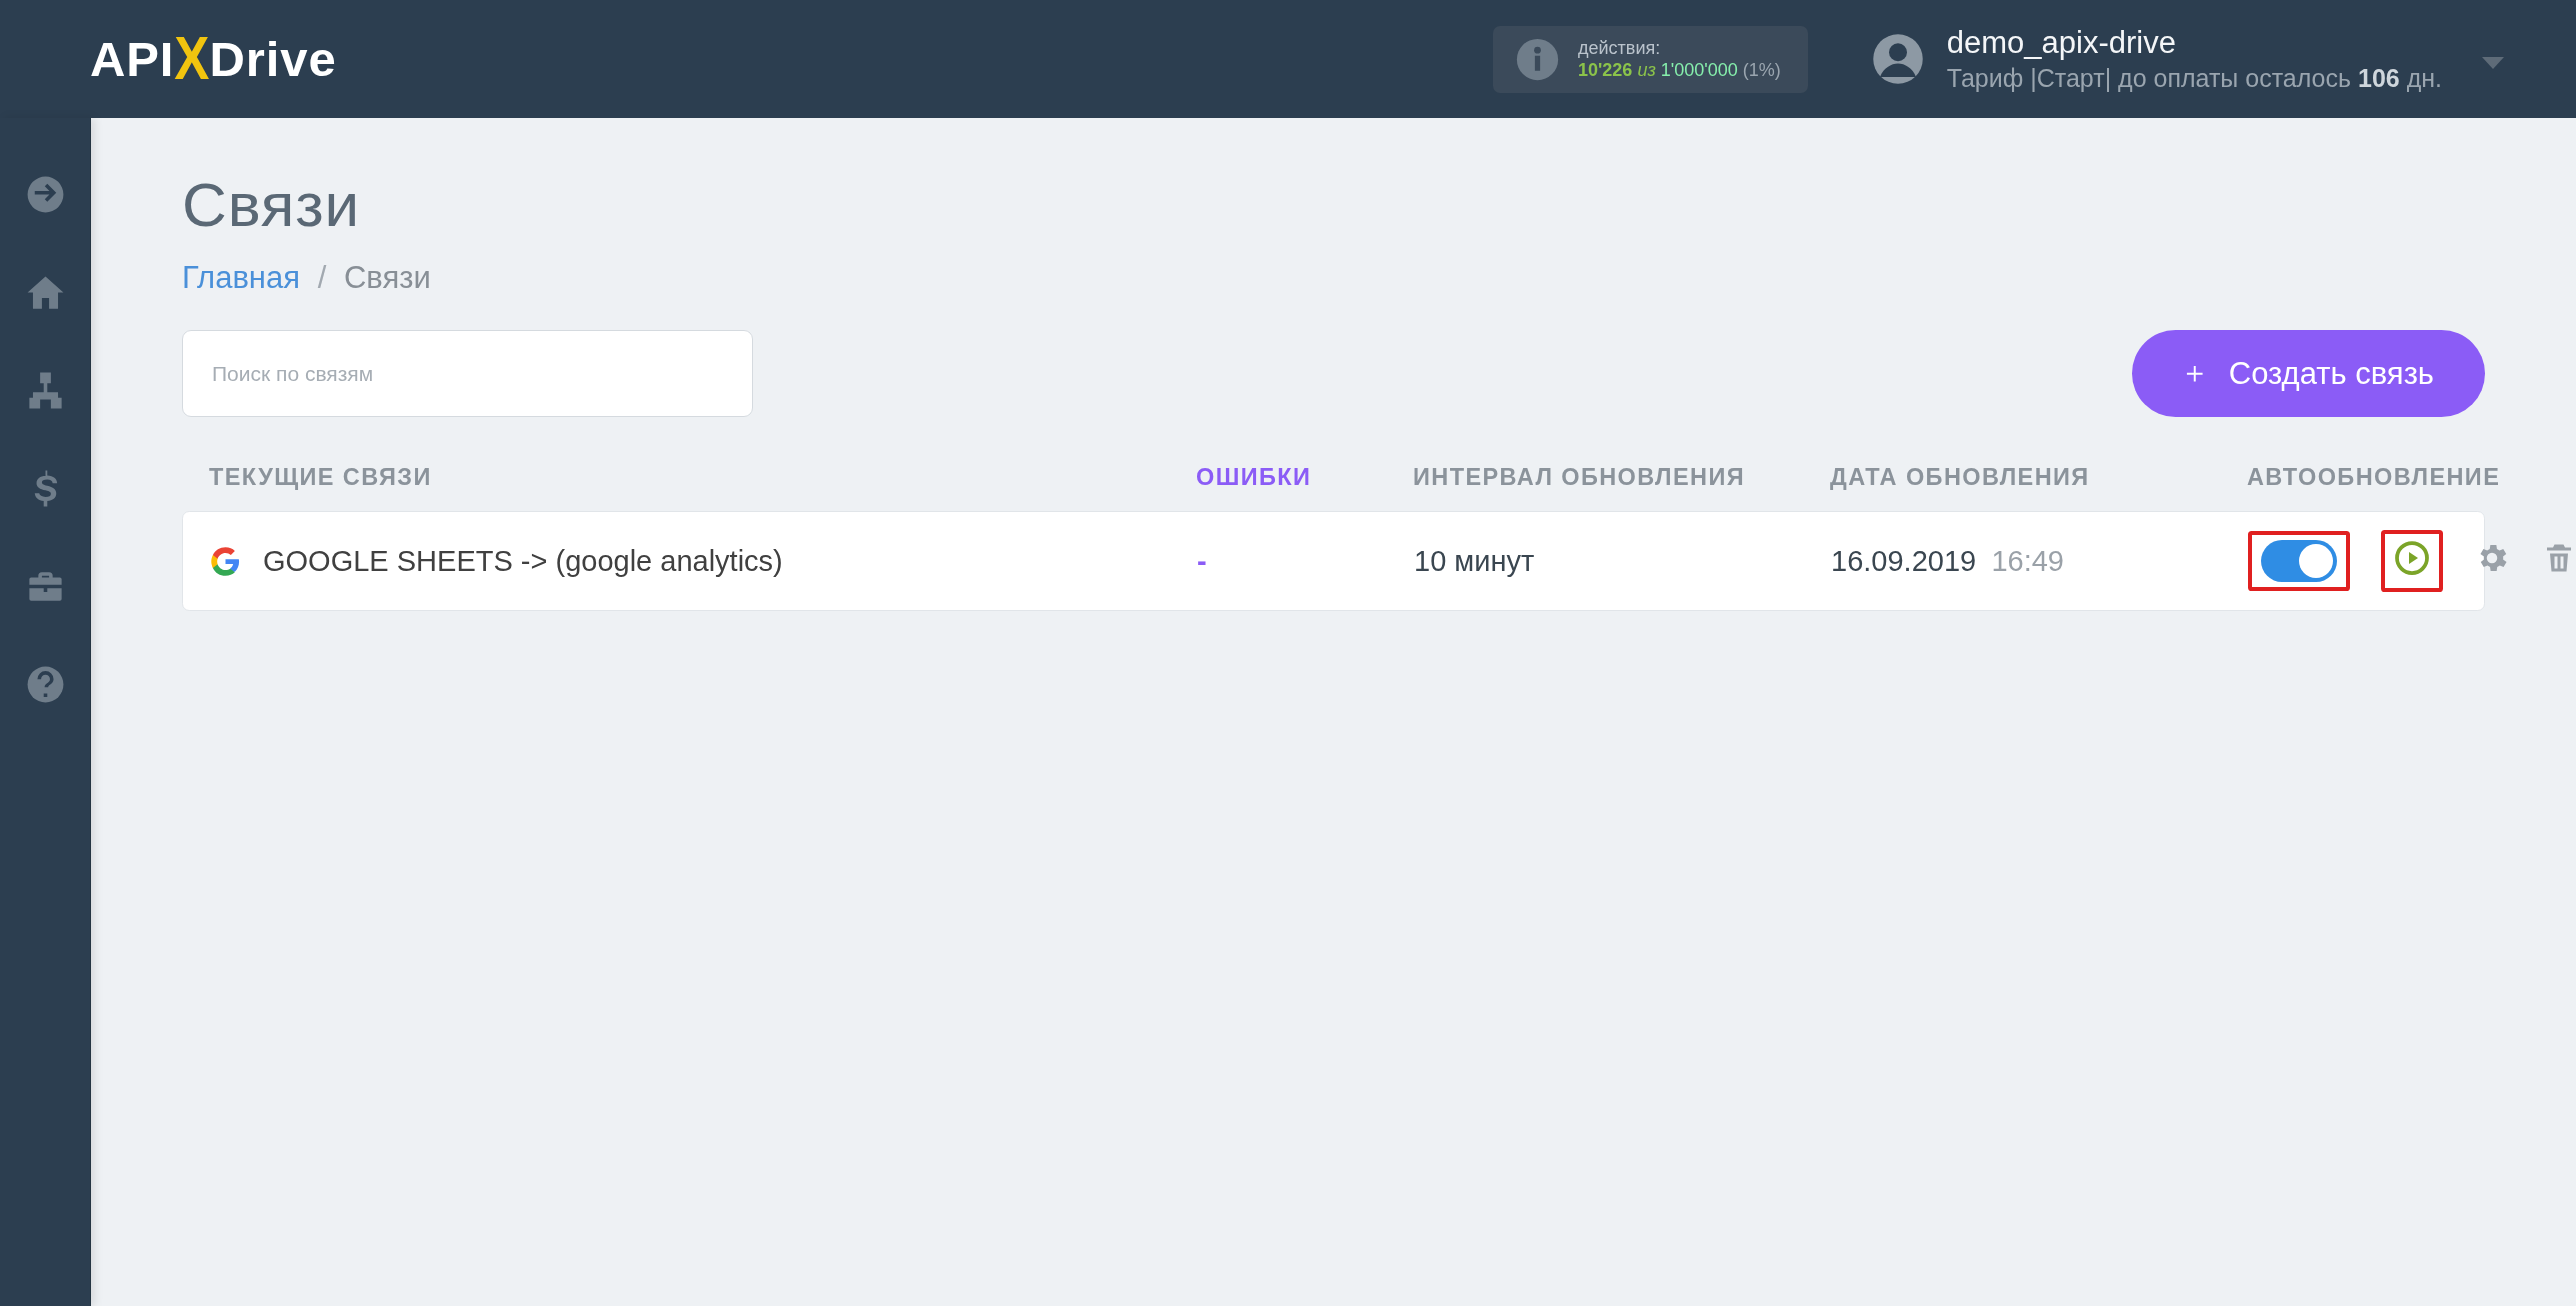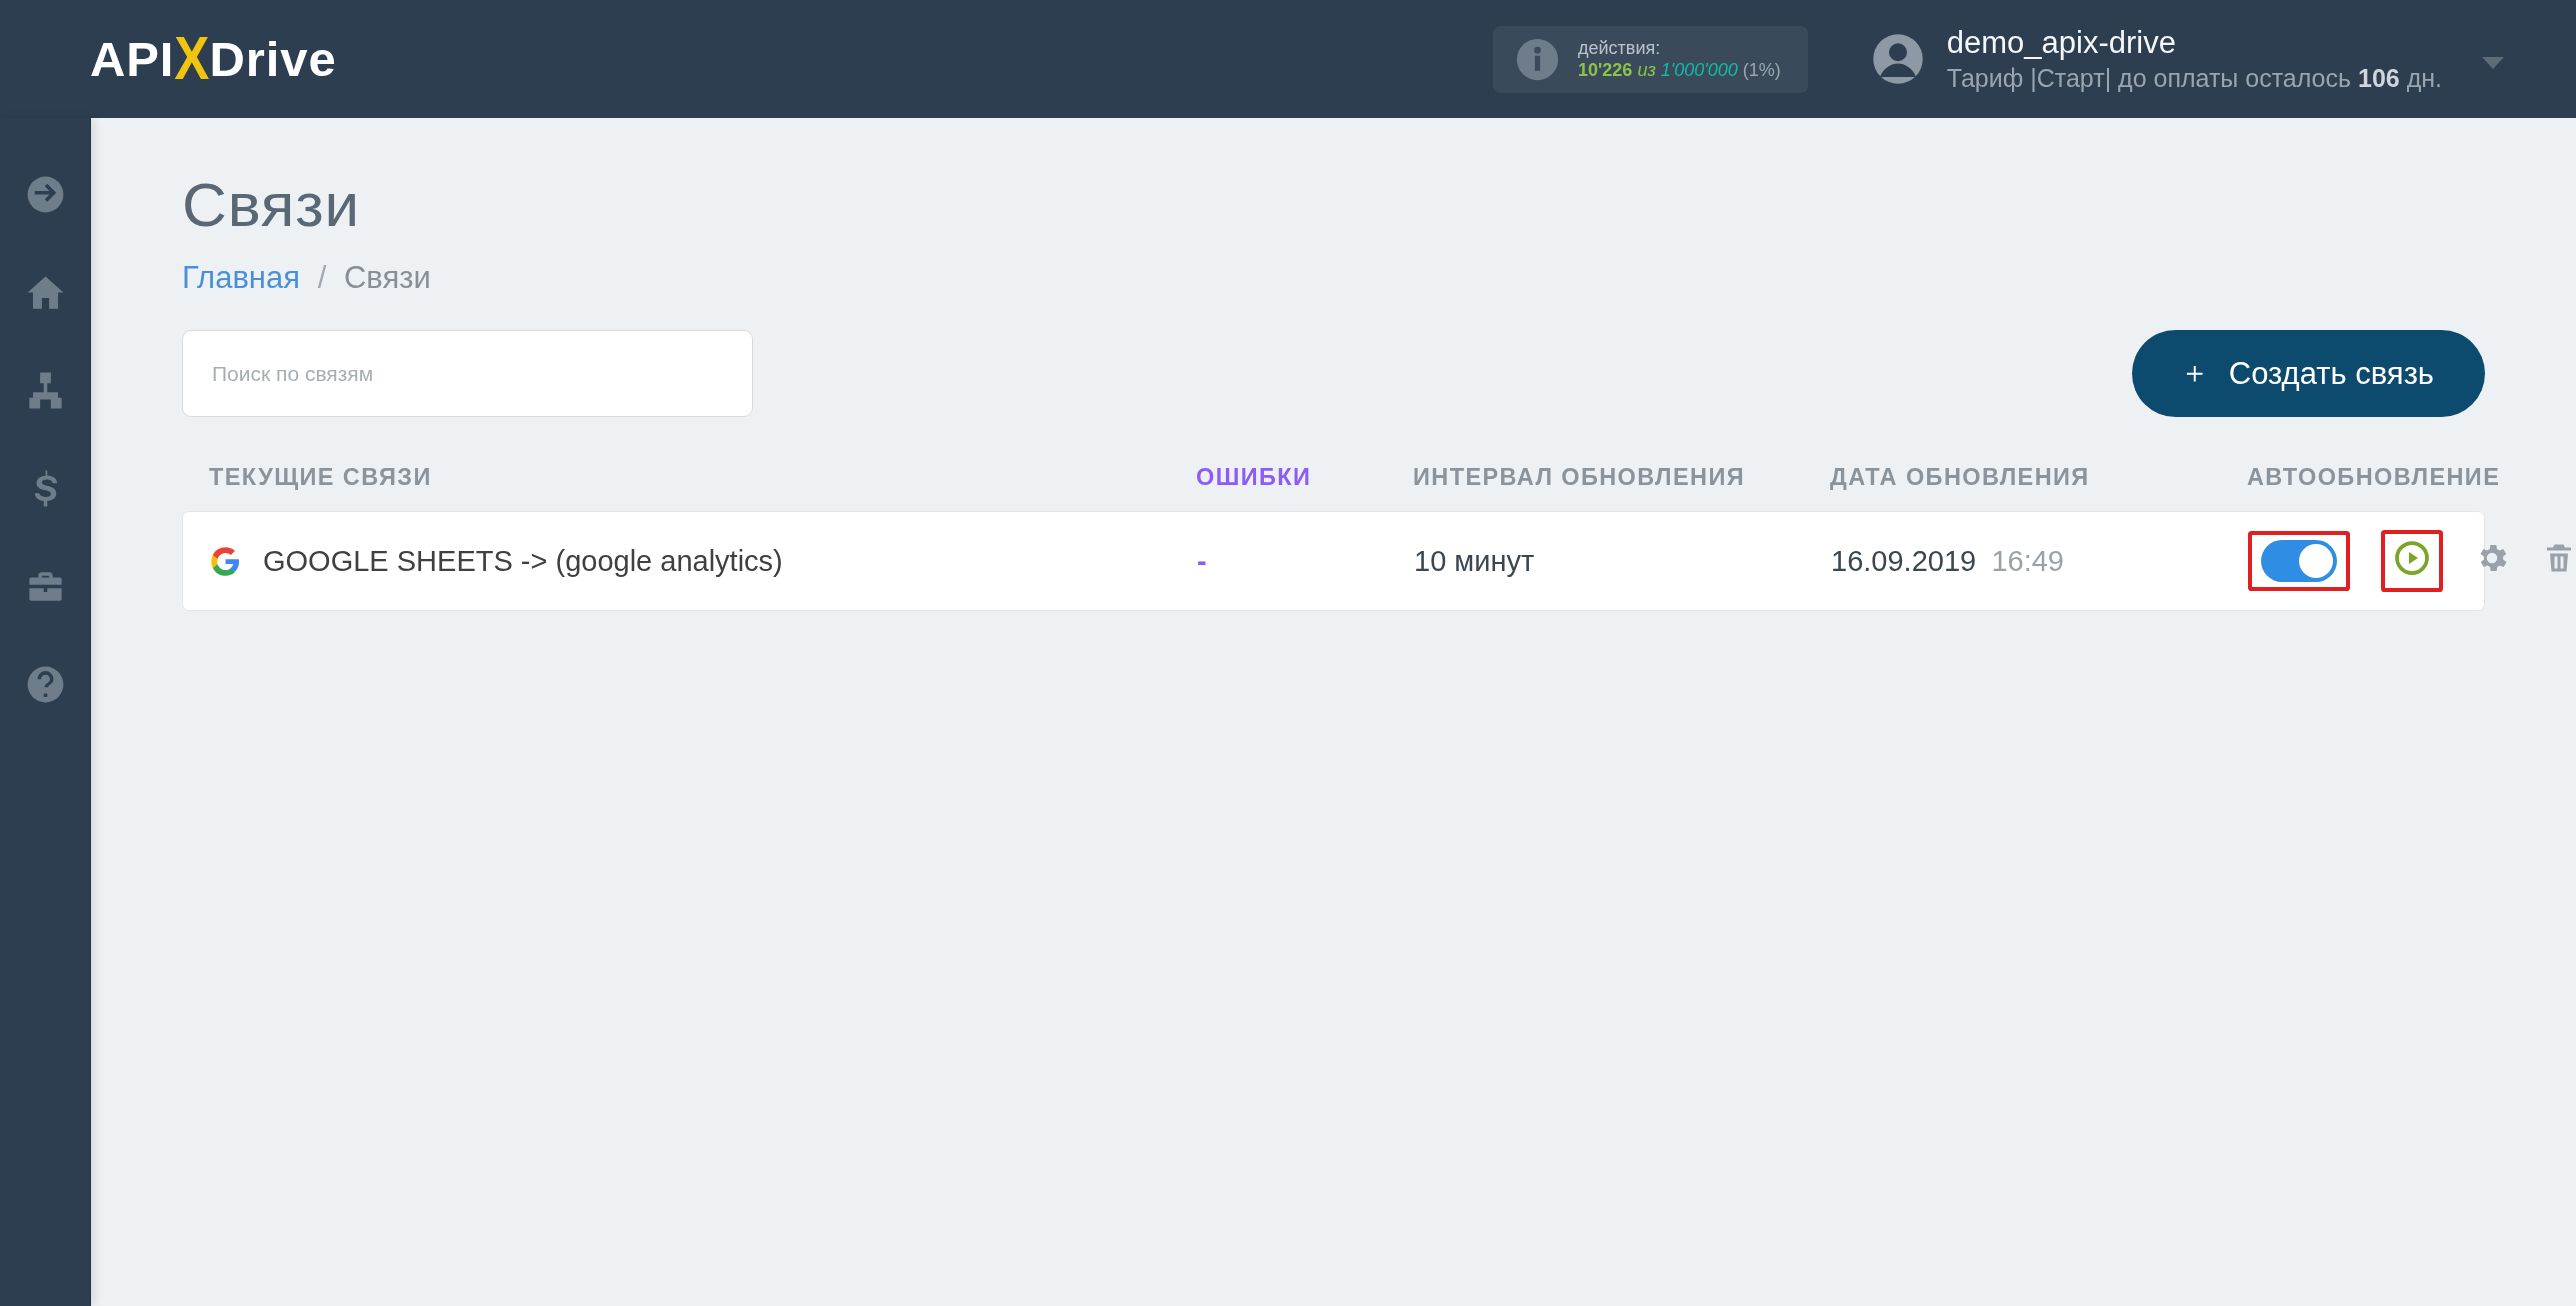--- a/index.html
+++ b/index.html
@@ -8,21 +8,21 @@
     .hdr { height:118px; background:#2c3e50; display:flex; align-items:center; color:#fff; }
     .logo { height:118px; width:399px; display:flex; align-items:center; padding-left:42px; font-size:49px; font-weight:700; letter-spacing:0.9px; color:#fff;margin-left:48px; }
     .logo .x { color:#f1c40f; font-weight:900; font-size:62px; transform:scaleX(0.85) translateY(-1.8px); display:inline-block; margin:0 -3.6px; }
     .hdr-spacer { flex:1; }
     .actions-box { background:#3b4a5a; border-radius:7.2px; padding:11px 27px 11px 22px; display:flex; align-items:center; gap:18px; margin-right:63px; }
     .actions-box .info-icon { width:45px; height:45px; }
     .actions-txt { line-height:1.25; font-size:18px; }
     .actions-txt .lbl { color:#bac3cc; }
     .actions-txt .num { color:#8bc34a; font-weight:600; }
     .actions-txt .of { color:#8bc34a; font-style:italic; font-weight:400; }
-    .actions-txt .tot { color:#14b8a6;font-style:italic; }
+    .actions-txt .tot { color:#86efac; }
     .actions-txt .pct { color:#9aa5af; }
     .user-box { display:flex; align-items:center; gap:22px; padding-right:72px; }
     .avatar-icon { width:54px; height:54px; }
     .user-txt { line-height:1.25; }
     .user-txt .uname { font-size:31px; color:#f4f6f8; }
     .user-txt .tariff { font-size:25px; color:#9aa5af; }
     .user-txt .tariff b { color:#cfd6dc; font-weight:700; }
     .caret-down { width:0;height:0;border-left:11px solid transparent;border-right:11px solid transparent;border-top:12.7px solid #5e6b78; margin-left:18px; margin-top:7.2px; }
     
     .shell { display:flex; height:calc(100% - 118px); }
@@ -30,21 +30,21 @@
     .side-item { width:91px; height:98px; display:flex; align-items:center; justify-content:center; cursor:pointer; }
     .side-item svg { width:43px; height:43px; fill:#6f7d8a; }
     .content { flex:1; padding:51px 91px 0 91px; overflow:auto; }
     .title { font-size:62px; color:#5a6875; font-weight:400; letter-spacing:0.9px; }
     .crumbs { margin-top:20px; font-size:31px; color:#888f96; }
     .crumbs a { color:#4a90d9; text-decoration:none; }
     .crumbs .sep { margin:0 9px; color:#a2a9b0; }
     .toolbar { margin-top:34px; display:flex; align-items:center; justify-content:space-between; }
     .search { width:571px; height:87px; border:0.9px solid #d5dadf; border-radius:9px; background:#fff; font-size:21px; color:#555; padding:0 29px; }
     .search::placeholder { color:#a6adb4; }
-    .btn-create { height:87px; background:#0c4a6e; color:#fff; border:none; border-radius:45px; font-size:31px; padding:0 51px; display:flex; align-items:center; gap:22px; cursor:pointer; }
+    .btn-create { height:87px; background:#8b5cf6; color:#fff; border:none; border-radius:45px; font-size:31px; padding:0 51px; display:flex; align-items:center; gap:22px; cursor:pointer; }
     .btn-create svg { width:23.5px; height:23.5px; fill:#fff; }
     
     .tbl { margin-top:47px; }
     .tbl-head { display:flex; font-size:23.5px; color:#8b939b; letter-spacing:1.4px; font-weight:600; padding:0 27px 20px 27px; }
     .col-name { flex:0 0 987px; }
     .col-err  { flex:0 0 217px; }
     .col-int  { flex:0 0 417px; }
     .col-date { flex:0 0 417px; }
     .col-auto { flex:1; }
     .tbl-row { height:100px; background:#fff; border:0.9px solid #e1e5e9; border-radius:7.2px; display:flex; align-items:center; padding:0 27px; font-size:29px; color:#3a4650; }

